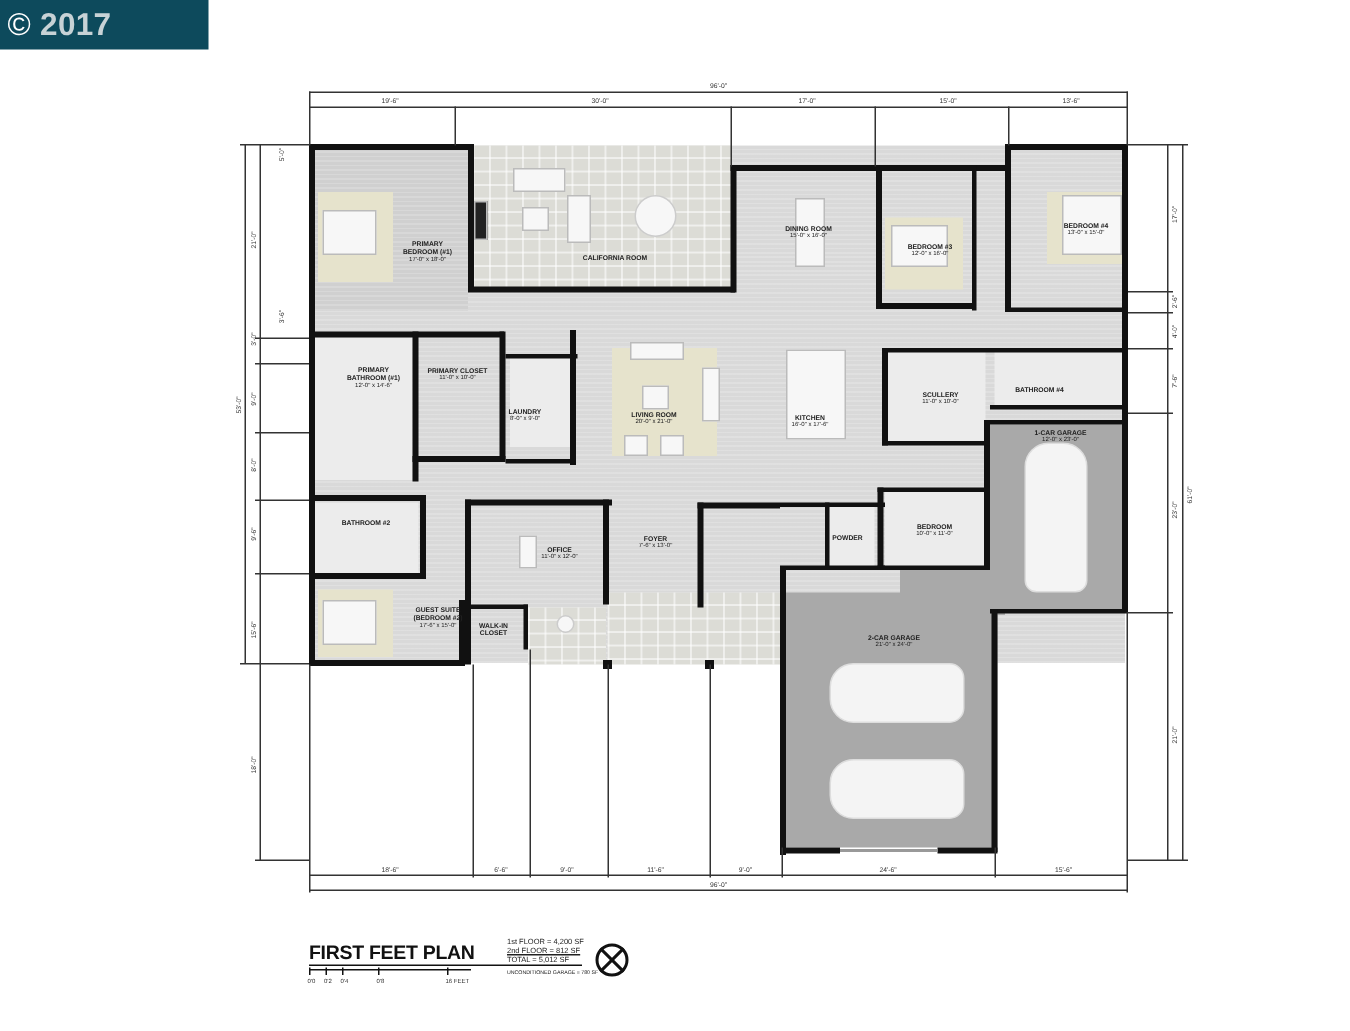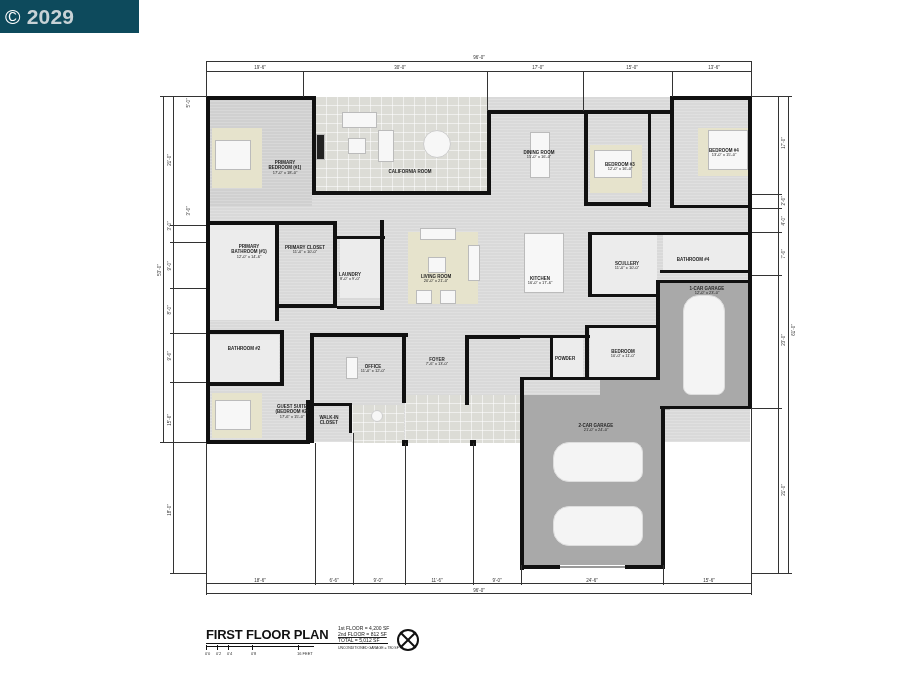--- a/index.html
+++ b/index.html
@@ -32,21 +32,21 @@
   .north:before, .north:after { content: ""; position: absolute; left: 8px; top: -2px; width: 2px; height: 22px; background: #111; }
   .north:before { transform: rotate(45deg); }
   .north:after { transform: rotate(-45deg); }
   .circle-table { position: absolute; background: #f7f7f7; border-radius: 50%; border: 1px solid #ccc; }
 </style>
 </head>
 <body>
 
 <div class="watermark">
   <span>©</span>
-  <b>2029</b>
+  <b>2017</b>
   <span>CCAR</span>
 </div>
 
 <div>
 
   <div class="floor" style="left:207px;top:97px;width:543px;height:345px;"></div>
   <div class="floor" style="left:207px;top:97px;width:105px;height:110px;background-color:#d0d0d0;"></div>
 
   <div class="stone" style="left:315px;top:97px;width:173px;height:97px;"></div>
 
@@ -254,21 +254,21 @@
   <div class="dim-text v" style="left:793px;top:330px;">61'-0"</div>
   <div class="dim-line" style="left:752px;top:96px;width:40px;height:1px;"></div>
   <div class="dim-line" style="left:752px;top:194px;width:30px;height:1px;"></div>
   <div class="dim-line" style="left:752px;top:208px;width:30px;height:1px;"></div>
   <div class="dim-line" style="left:752px;top:232px;width:30px;height:1px;"></div>
   <div class="dim-line" style="left:752px;top:275px;width:30px;height:1px;"></div>
   <div class="dim-line" style="left:752px;top:408px;width:30px;height:1px;"></div>
   <div class="dim-line" style="left:752px;top:573px;width:40px;height:1px;"></div>
 </div>
 
-<div class="title">FIRST FLOOR PLAN</div>
+<div class="title">FIRST FEET PLAN</div>
 <div class="abs" style="left:206px;top:643px;width:182px;height:1px;background:#111;"></div>
 <div class="sf" style="left:338px;top:625px;">1st FLOOR = 4,200 SF</div>
 <div class="sf" style="left:338px;top:631px;text-decoration:underline;">2nd FLOOR =   812 SF</div>
 <div class="sf" style="left:338px;top:637px;">TOTAL       = 5,012 SF</div>
 <div class="sf" style="left:338px;top:645px;font-size:3.5px;">UNCONDITIONED GARAGE = 780 SF</div>
 
 <div class="scale-bar"></div>
 <div class="abs" style="left:206px;top:645px;width:1px;height:5px;background:#111;"></div>
 <div class="abs" style="left:217px;top:645px;width:1px;height:5px;background:#111;"></div>
 <div class="abs" style="left:228px;top:645px;width:1px;height:5px;background:#111;"></div>

